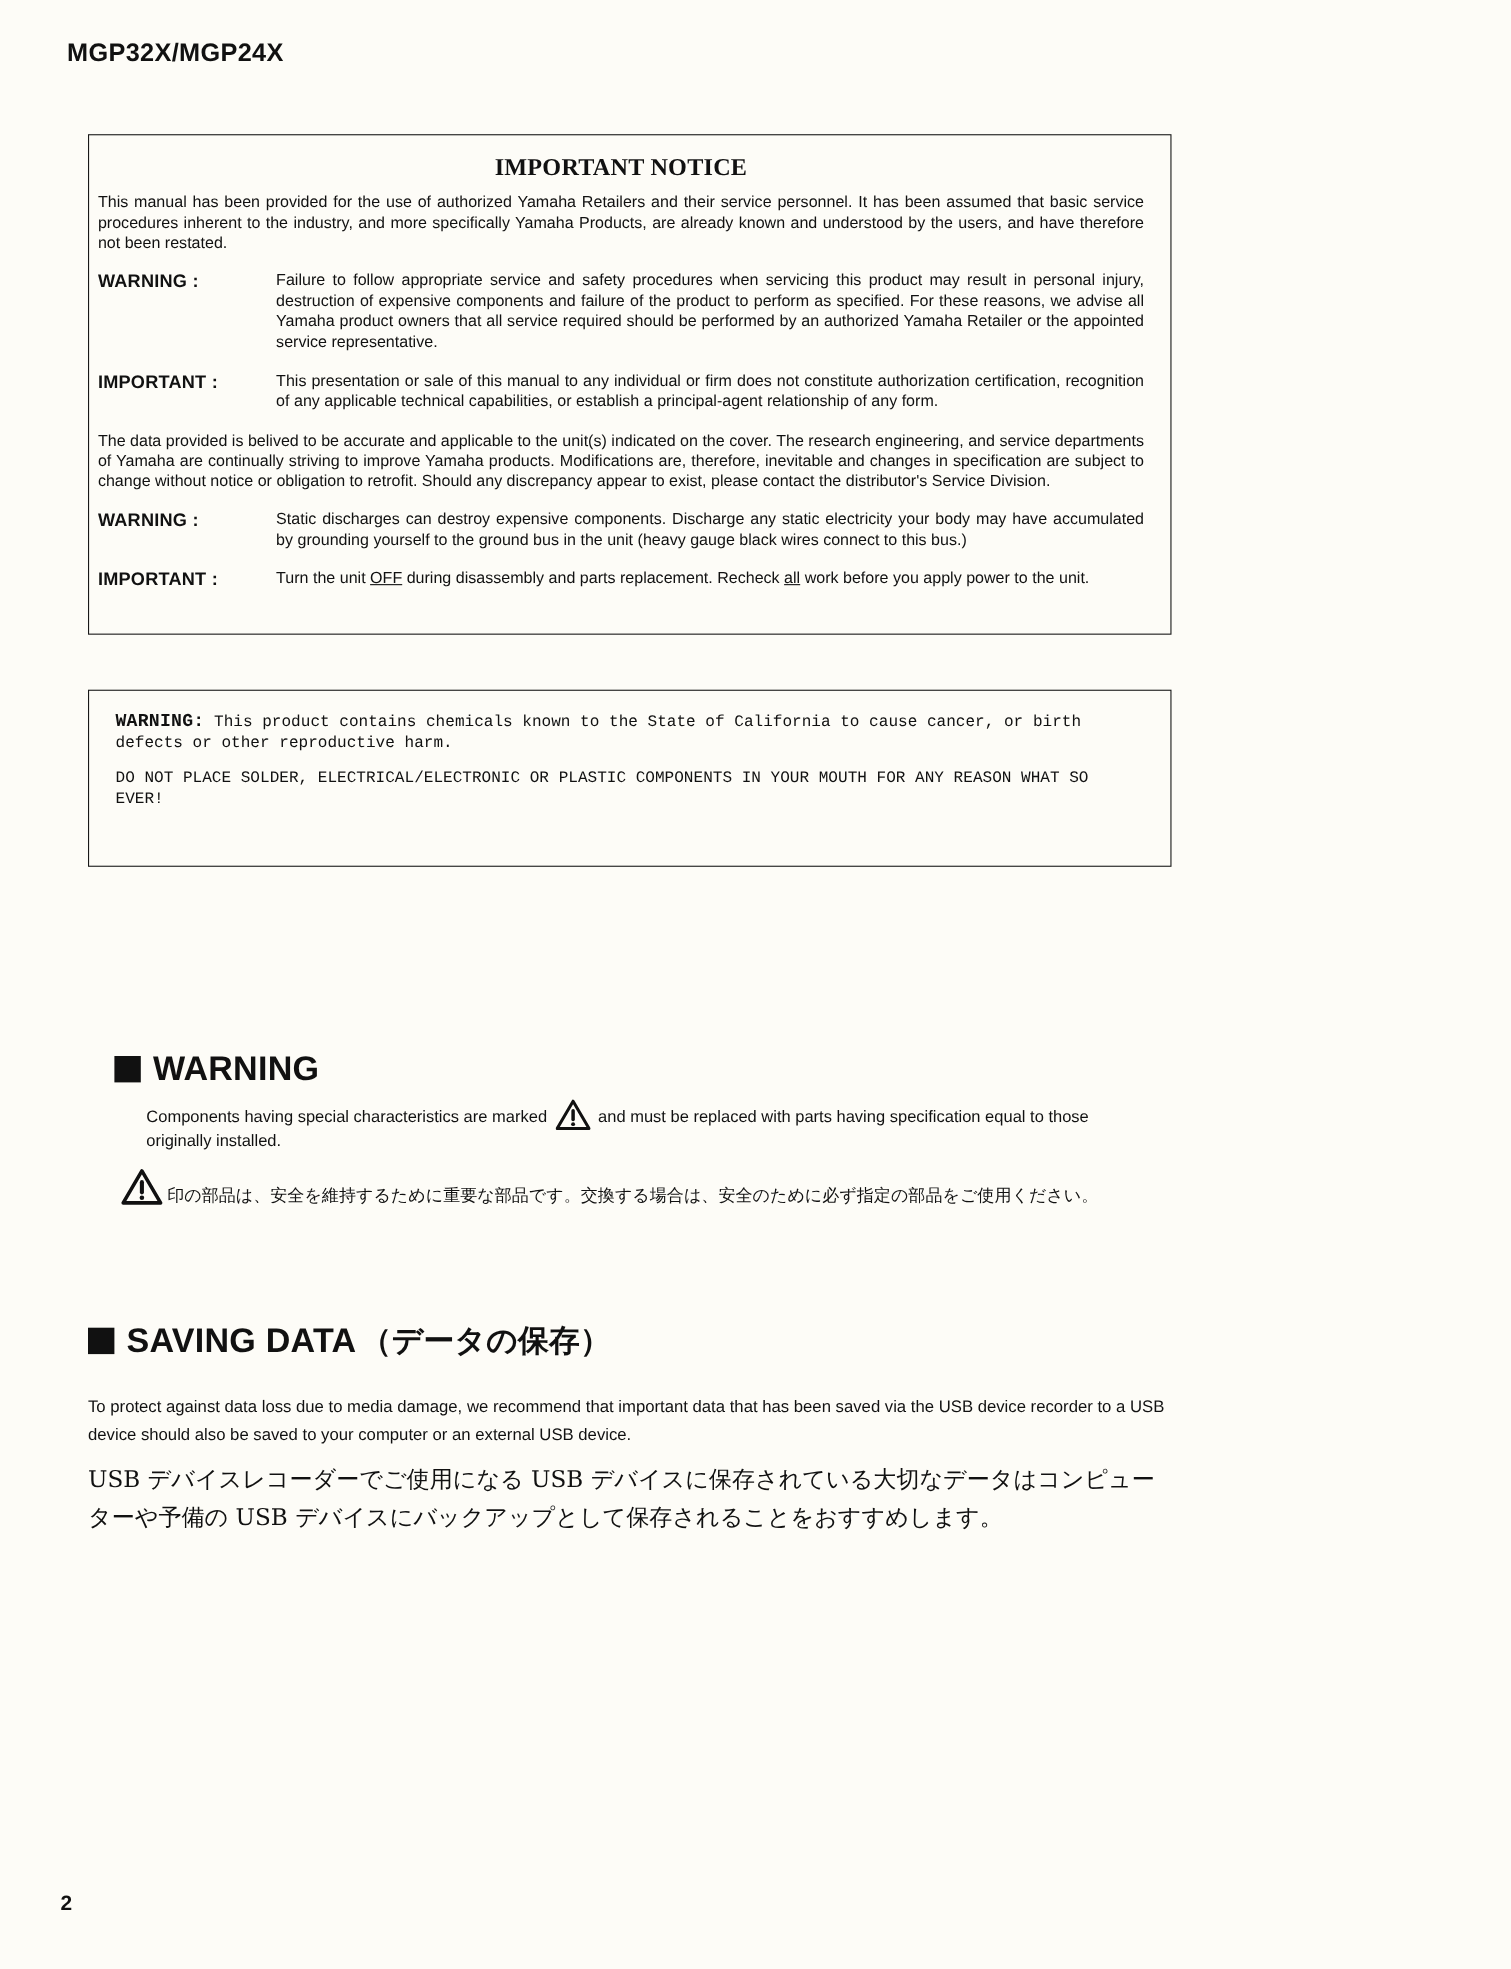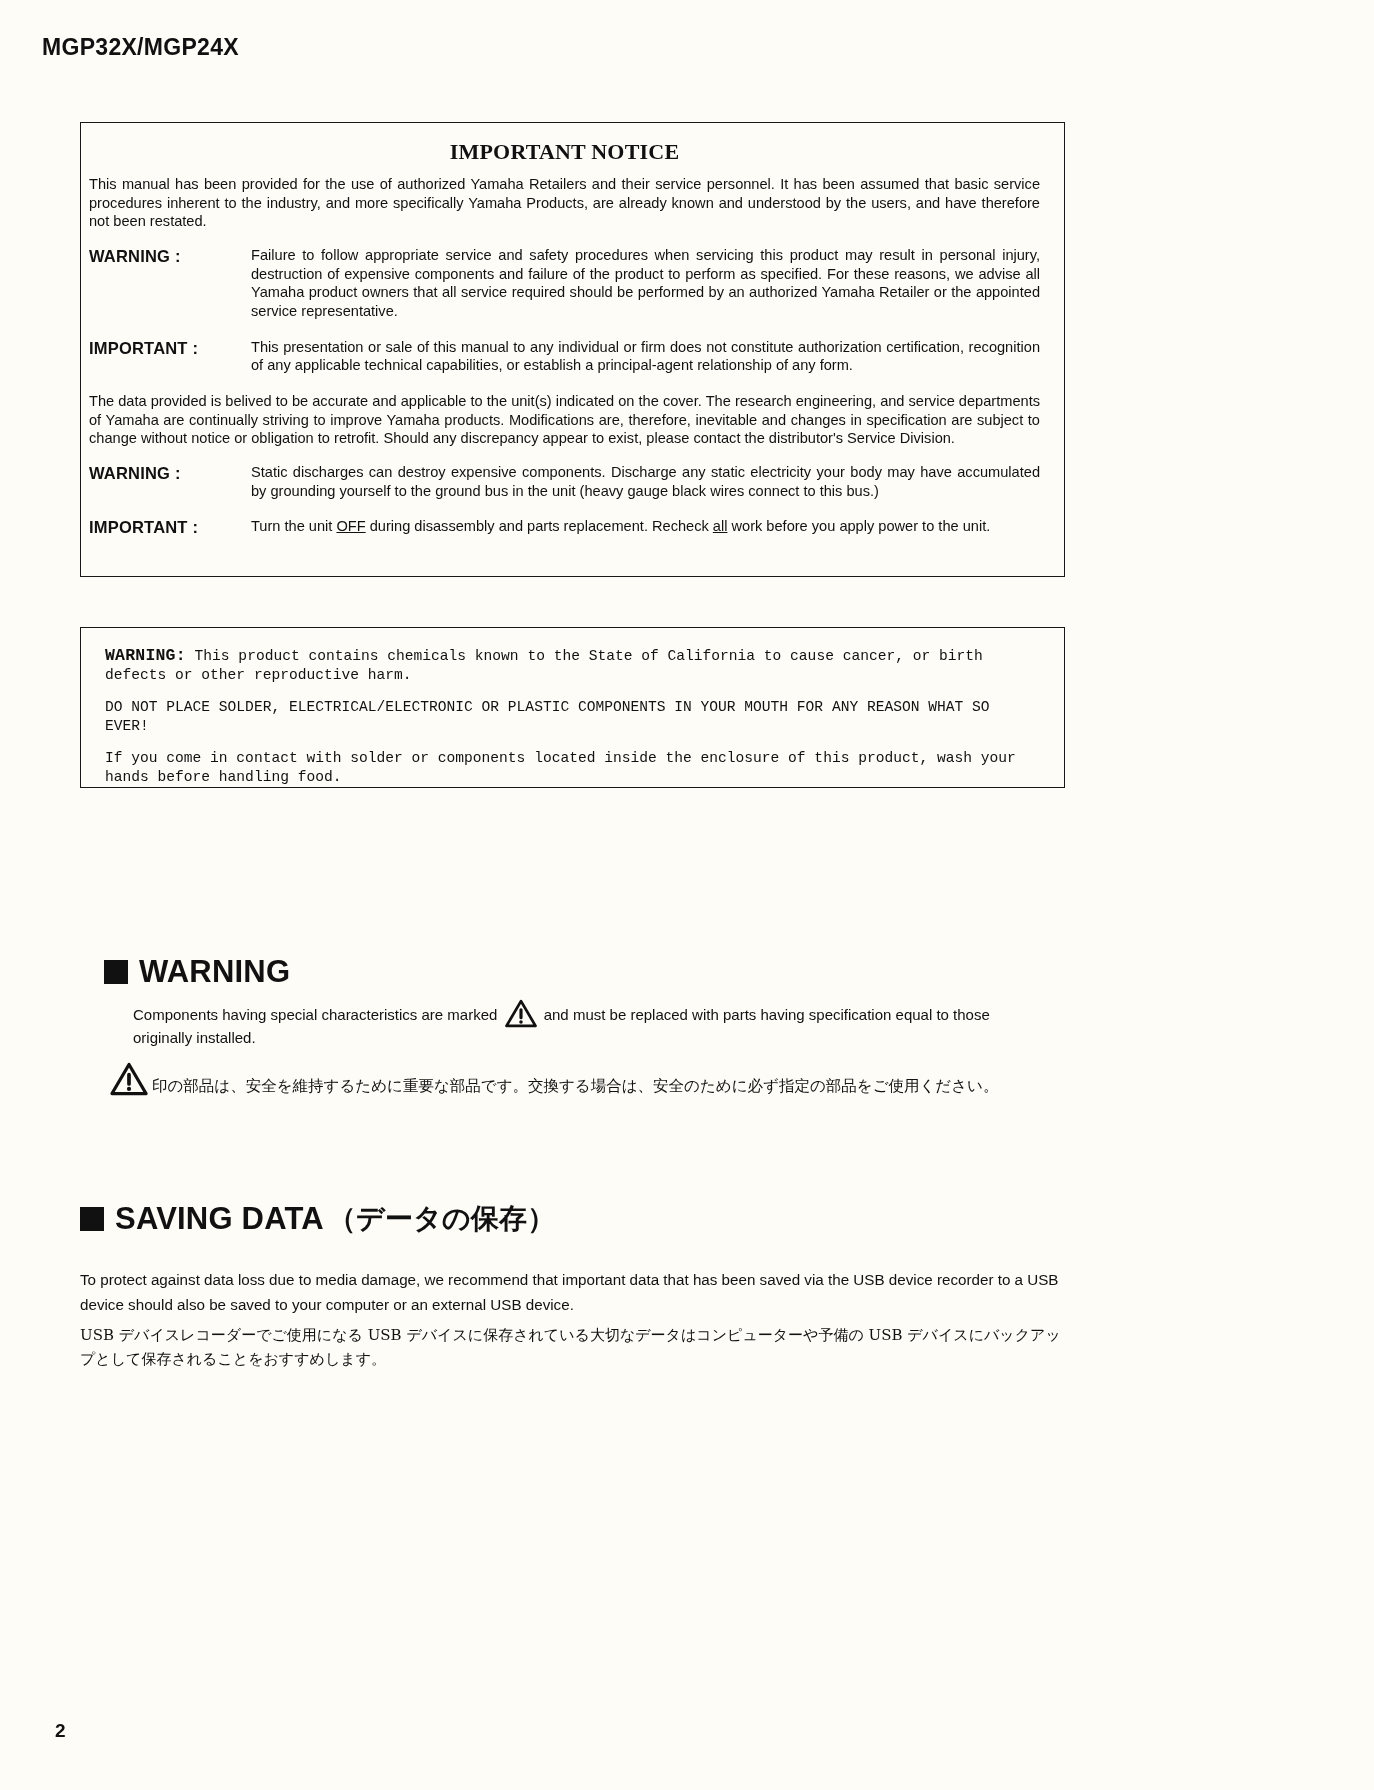--- a/index.html
+++ b/index.html
@@ -6,21 +6,21 @@
   .page {
     position:relative;
     width:1374px; height:1790px;
     margin:0 auto;
     background:#fdfcf7;
     color:#111;
     font-family:"Liberation Sans", sans-serif;
     overflow:hidden;
   }
   .doc-header {
-    position:absolute; left:42px; top:34px;
+    position:absolute; left:61px; top:34px;
     font-size:23px; font-weight:bold; letter-spacing:0.3px;
   }
   .box {
     position:absolute; left:80px; width:985px;
     border:1.5px solid #181818;
     box-sizing:border-box;
   }
   .box-notice { top:122px; height:455px; padding:14px 24px 10px 8px; }
   .notice-title {
     text-align:center;
@@ -83,21 +83,21 @@
     font-size:15.5px; line-height:1.4;
     padding-bottom:2px;
   }
   .saving-body-en {
     position:absolute; left:80px; top:1253px; width:990px;
     font-size:15.2px; line-height:1.62;
   }
   .saving-body-jp {
     position:absolute; left:80px; top:1308px; width:990px;
     font-family:"DejaVu Serif", serif;
-    font-size:15px; line-height:1.6;
+    font-size:21px; line-height:1.6;
   }
   .page-number {
     position:absolute; left:55px; top:1720px;
     font-size:19px; font-weight:bold;
   }
 </style>
 </head>
 <body>
 
 <div class="page">
@@ -127,21 +127,20 @@
 
     <div class="entry">
       <div class="entry-label">IMPORTANT :</div>
       <div class="entry-text"><span>Turn the unit </span><span class="ul">OFF</span><span> during disassembly and parts replacement. Recheck </span><span class="ul">all</span><span> work before you apply power to the unit.</span></div>
     </div>
   </div>
 
   <div class="box box-california">
     <p class="cal-line"><span class="cal-warn-label">WARNING:</span><span> This product contains chemicals known to the State of California to cause cancer, or birth defects or other reproductive harm.</span></p>
     <p class="cal-line">DO NOT PLACE SOLDER, ELECTRICAL/ELECTRONIC OR PLASTIC COMPONENTS IN YOUR MOUTH FOR ANY REASON WHAT SO EVER!</p>
-    <p class="cal-line">If you come in contact with solder or components located inside the enclosure of this product, wash your hands before handling food.</p>
   </div>
 
   <div class="section-heading" style="top:954px;margin-left:24px;">
     <span class="heading-square"></span>
     <span>WARNING</span>
   </div>
 
   <div class="warning-body">
     <span>Components having special characteristics are marked</span>
     <svg class="tri-icon" width="32" height="29" viewBox="0 0 24 22">

